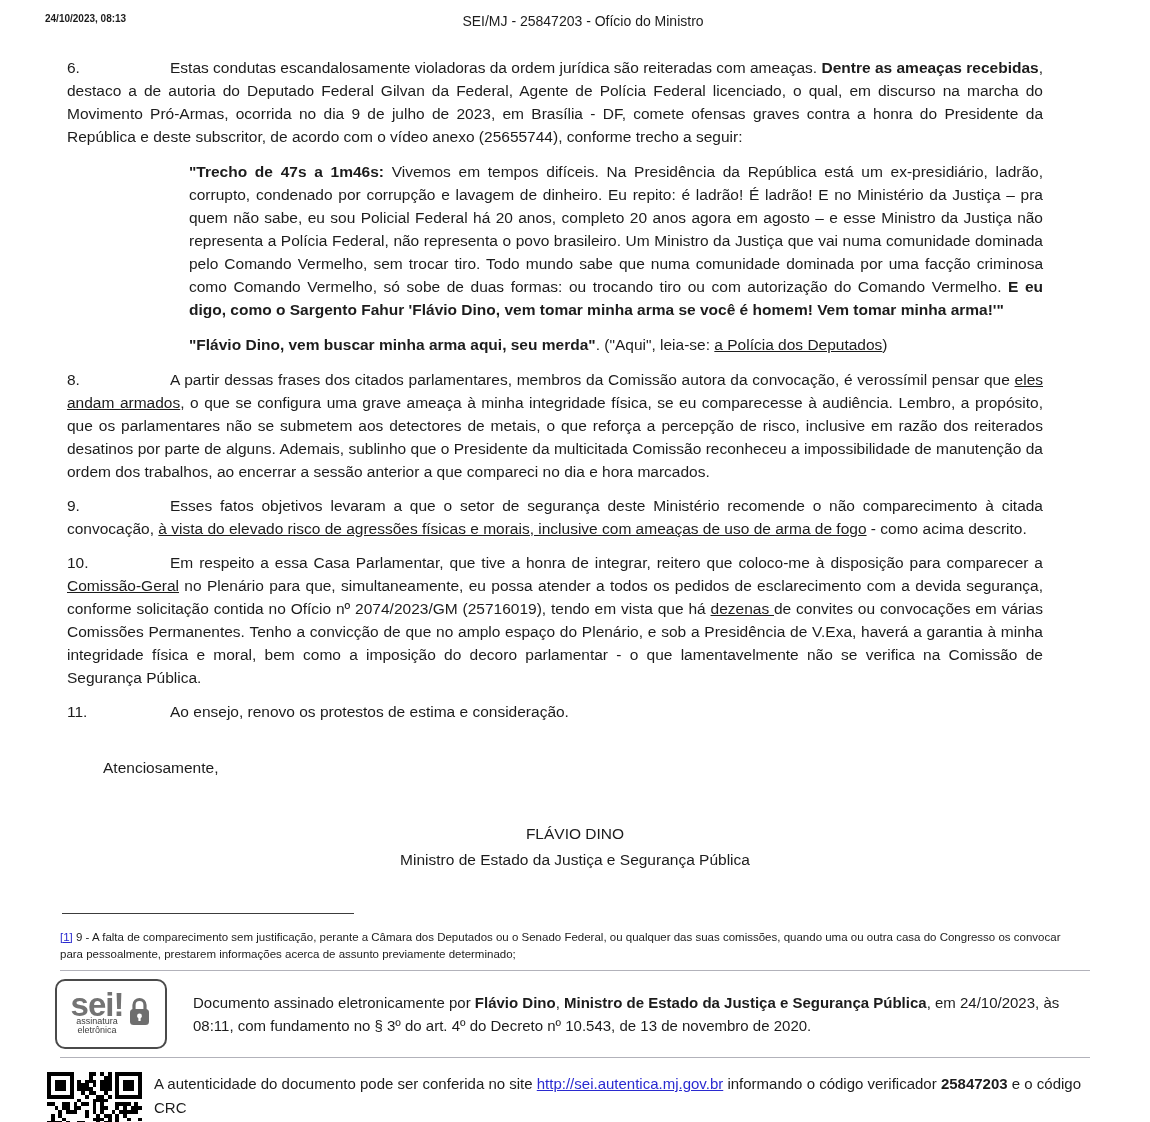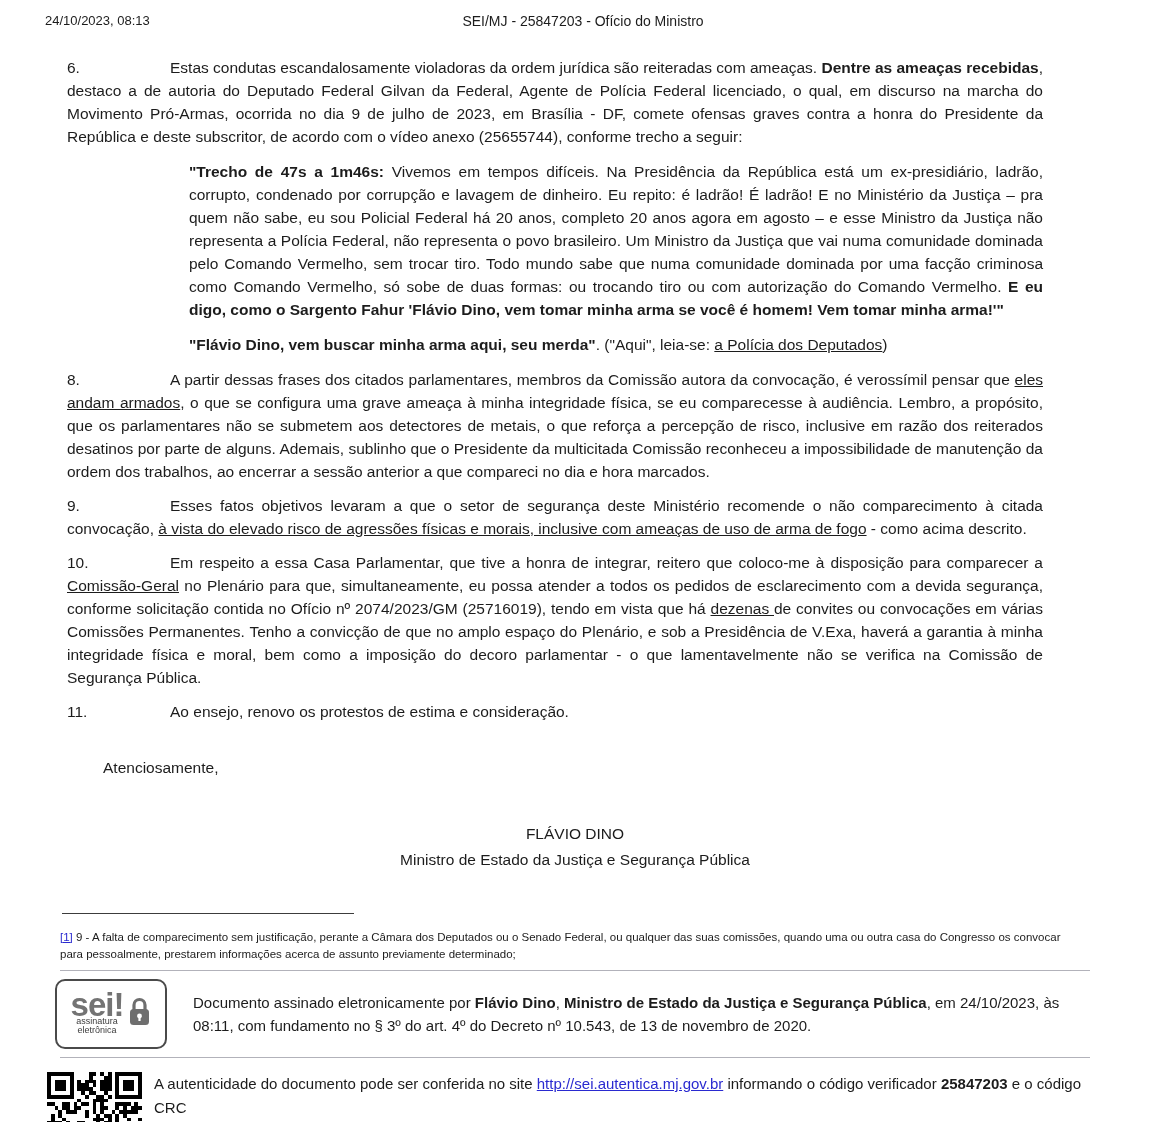--- a/index.html
+++ b/index.html
@@ -1,19 +1,19 @@
 <!DOCTYPE html>
 <html lang="pt"><head>
 <meta charset="utf-8">
 <style>
   html,body{margin:0;padding:0;background:#ffffff;}
   .page{position:relative;width:1150px;height:1122px;background:#fff;overflow:hidden;
         font-family:"Liberation Sans",sans-serif;color:#1c1c1c;}
   
-  .hdr-date{position:absolute;left:45px;top:13px;font-size:13px;}
+  .hdr-date{position:absolute;left:45px;top:13px;font-size:10px;font-weight:bold;}
   .hdr-title{text-align:center;padding-top:13px;font-size:14px;padding-left:16px;}
   
   main{margin:27px 107px 0 67px;}
   p.para{font-size:15.5px;line-height:23px;text-align:justify;margin:0 0 11px 0;}
   .pnum{display:inline-block;width:103px;}
   p.quote{font-size:15.5px;line-height:23px;text-align:justify;margin:12px 0 12px 122px;}
   .b{font-weight:bold;}
   .u{text-decoration:underline;}
   .link{color:#2a2ad0;text-decoration:underline;cursor:pointer;}
   .closing{margin:36px 0 12px 103px;font-size:15.5px;}

